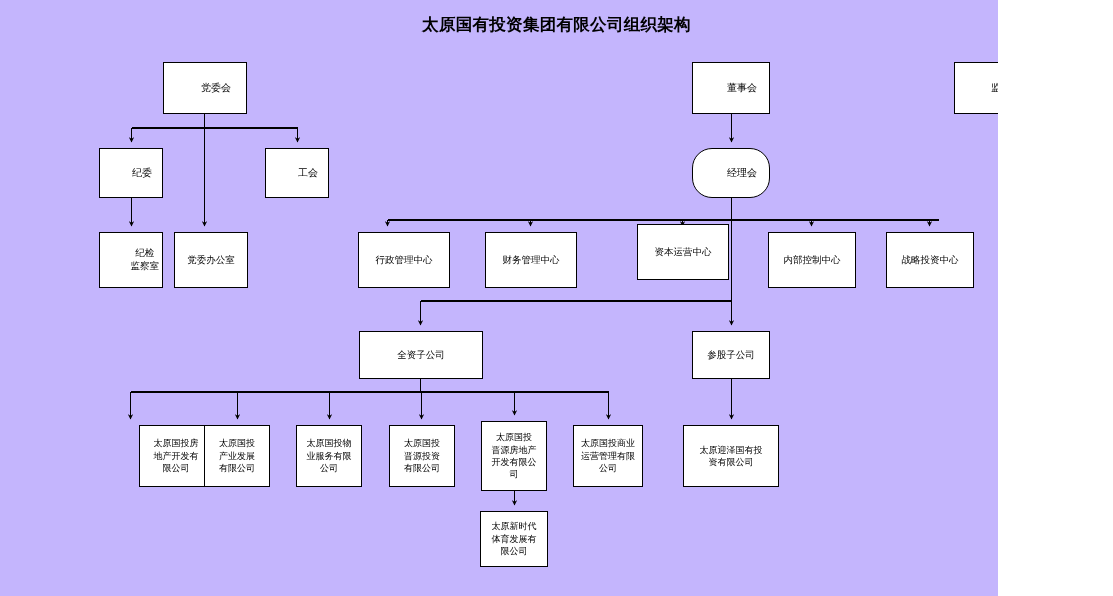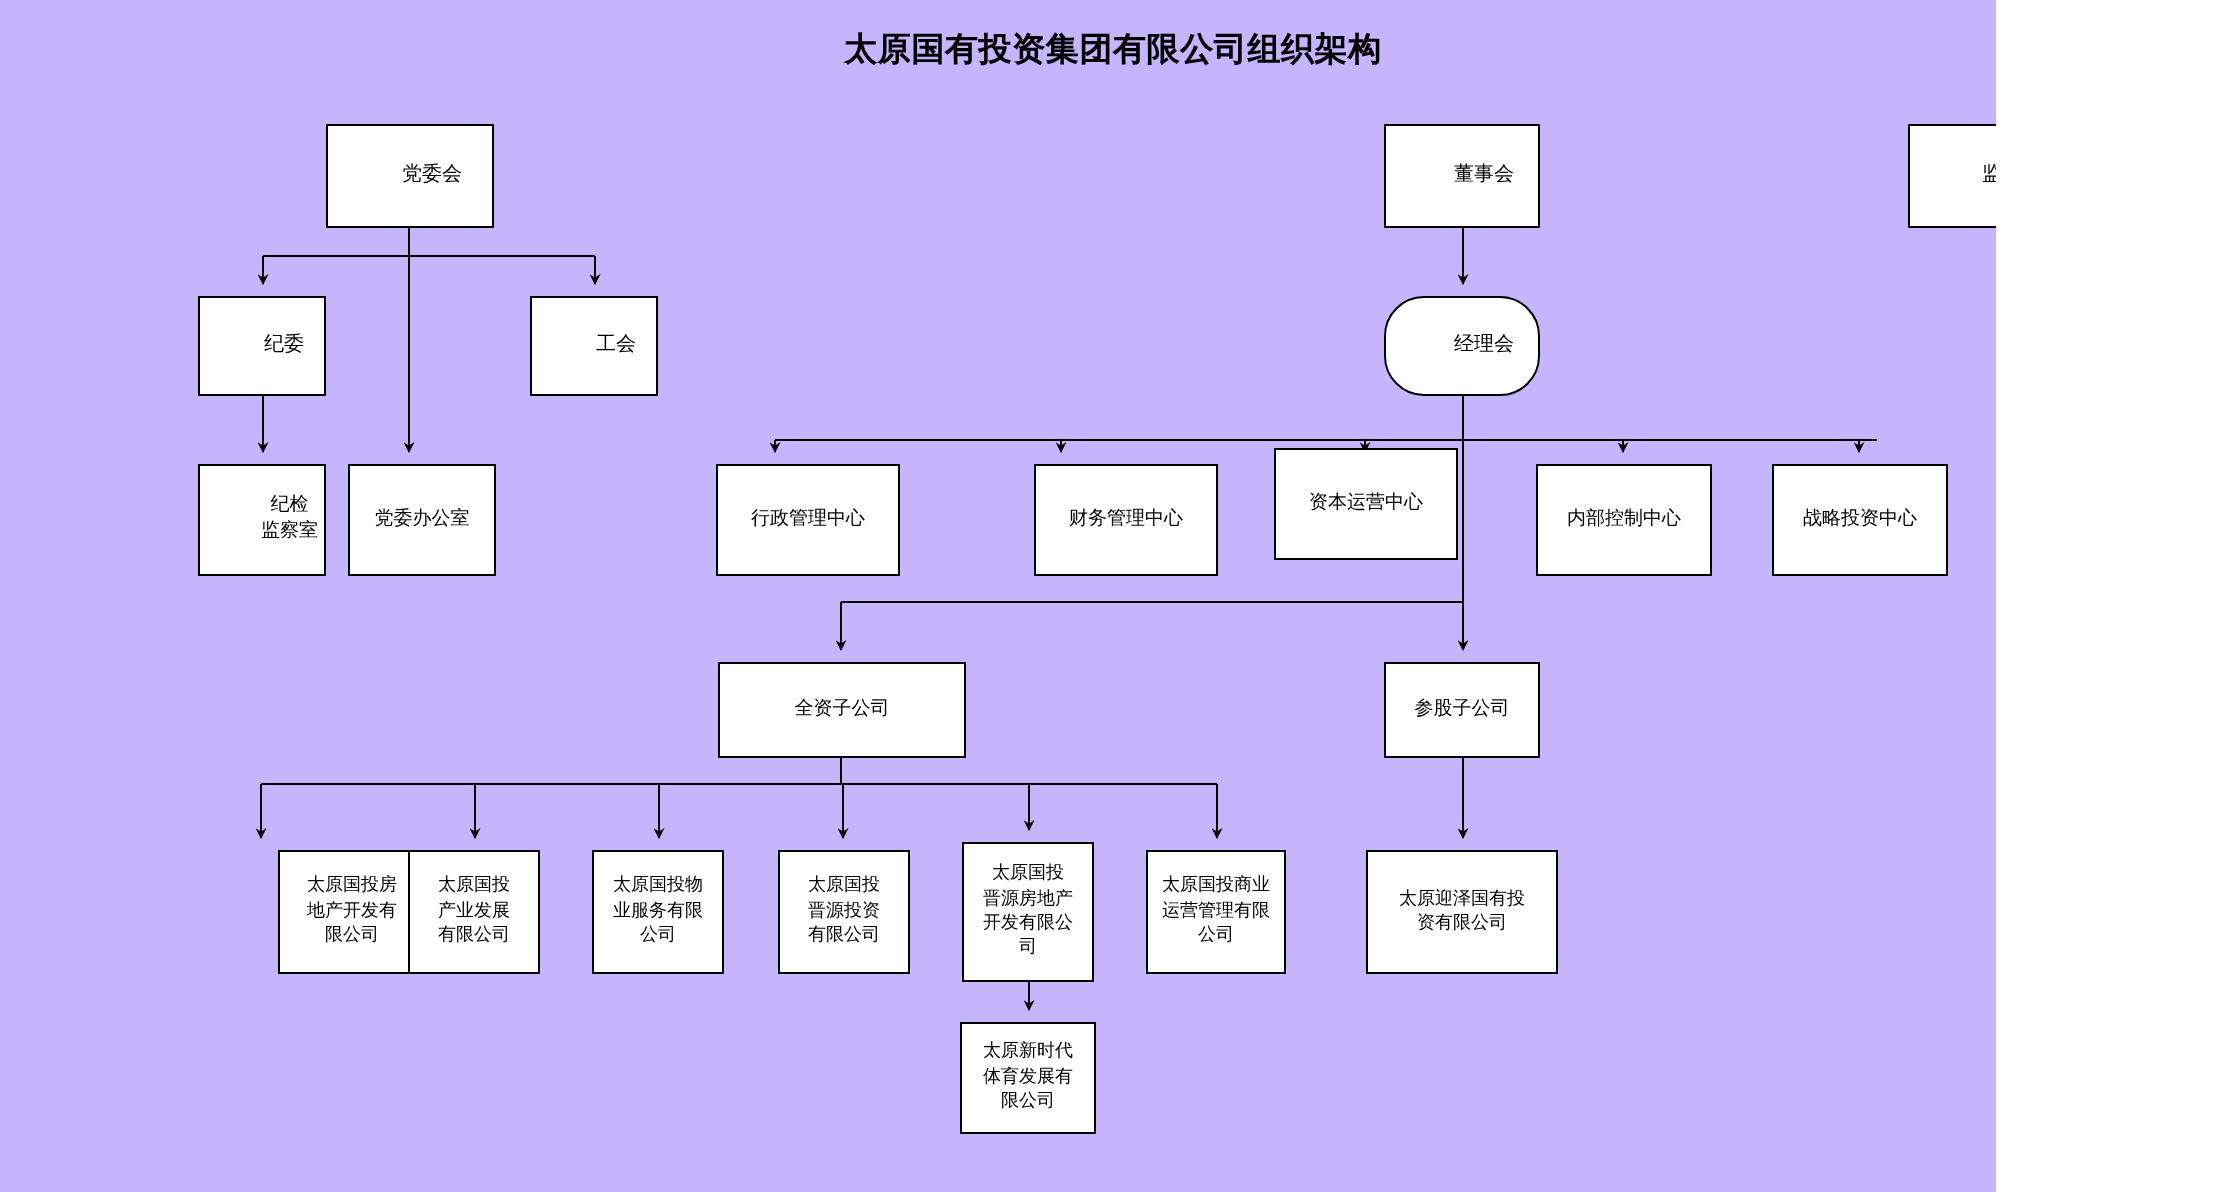--- a/index.html
+++ b/index.html
@@ -169,21 +169,21 @@
       <div class="node lvl-dept" style="left: 174px; top: 232px; width: 74px; height: 56px;">
         <div>
           <span>党委办公室</span>
         </div>
       </div>
       <div class="node lvl-dept" style="left: 358px; top: 232px; width: 92px; height: 56px;">
         <div>
           <span>行政管理中心</span>
         </div>
       </div>
-      <div class="node lvl-dept" style="left: 485px; top: 232px; width: 92px; height: 56px; margin-left: 32px;">
+      <div class="node lvl-dept" style="left: 485px; top: 232px; width: 92px; height: 56px;">
         <div>
           <span>财务管理中心</span>
         </div>
       </div>
       <div class="node lvl-dept" style="left: 637px; top: 224px; width: 92px; height: 56px;">
         <div>
           <span>资本运营中心</span>
         </div>
       </div>
       <div class="node lvl-dept" style="left: 768px; top: 232px; width: 88px; height: 56px;">

